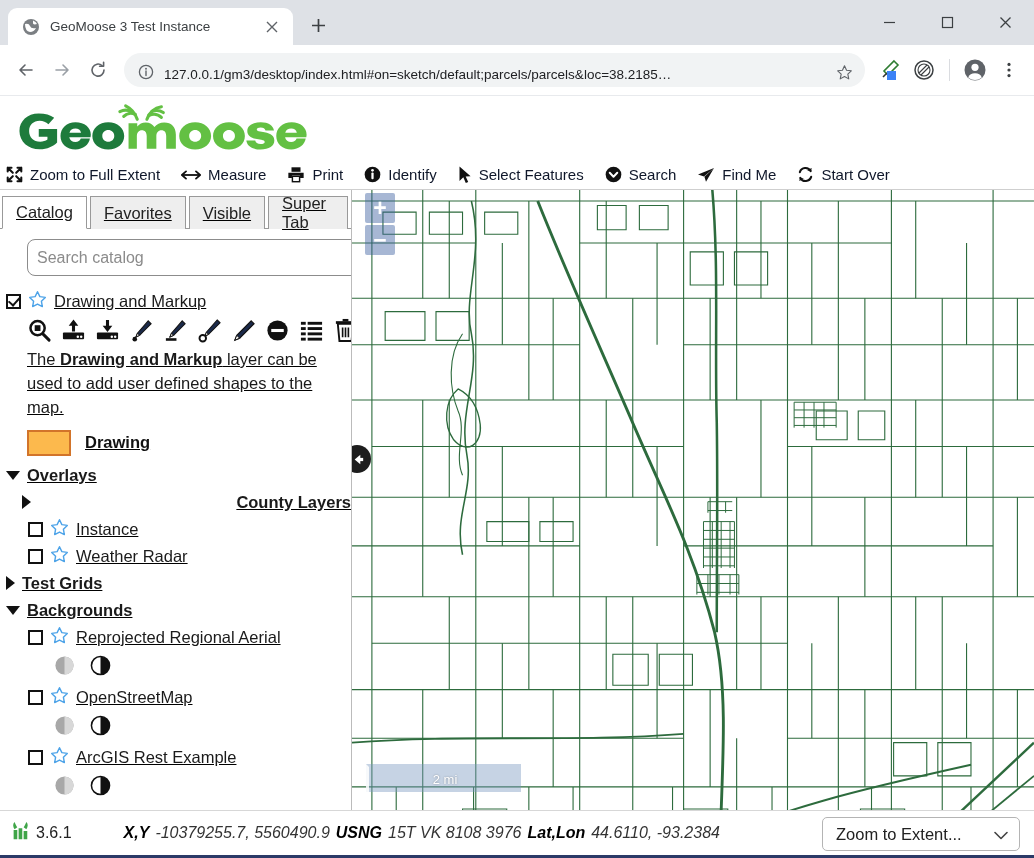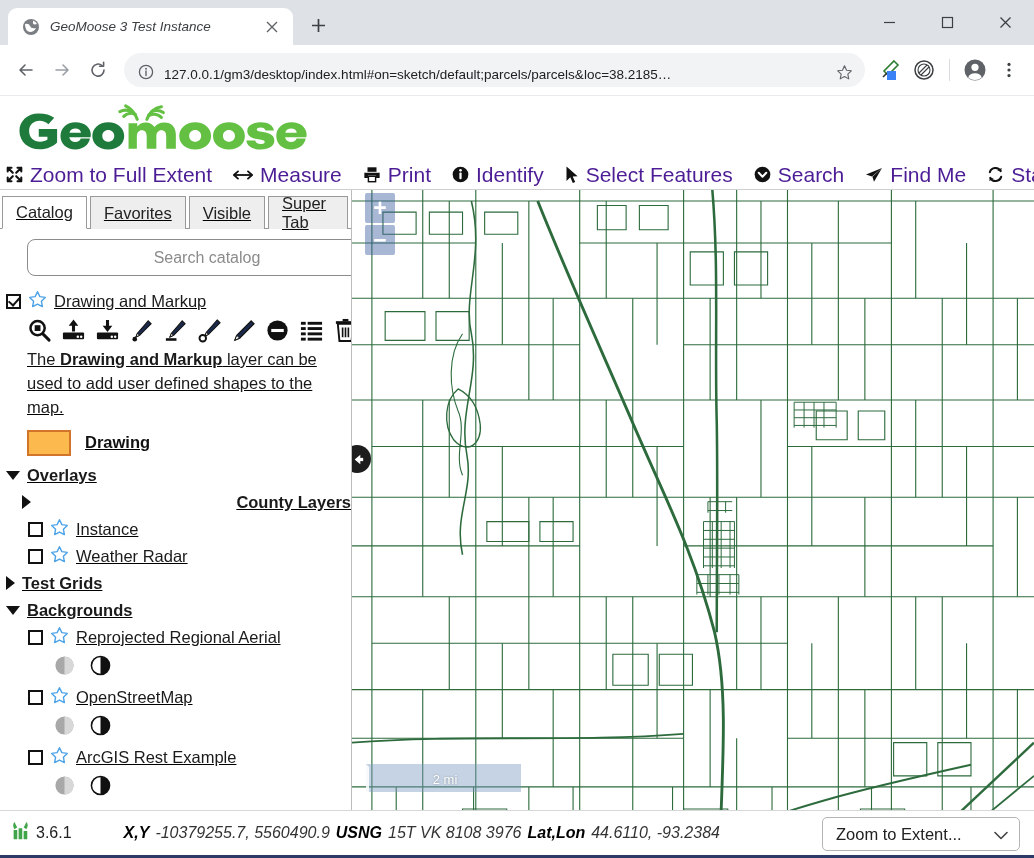--- a/index.html
+++ b/index.html
@@ -14,21 +14,20 @@
   
   .browser { width: 1034px; height: 858px; display: flex; flex-direction: column; }
 
   .titlebar {
     height: 45px;
     background: #dee1e6;
     display: flex;
     align-items: center;
     position: relative;
     flex: none;
-    font-style: italic;
   }
   .tabstrip { display: flex; align-items: flex-end; height: 45px; padding-left: 8px; }
   .tab {
     height: 37px;
     width: 285px;
     background: #ffffff;
     border-radius: 9px 9px 0 0;
     display: flex;
     align-items: center;
     padding: 0 10px 0 14px;
@@ -137,22 +136,22 @@
     padding-left: 6px;
     background: #fff;
     border-bottom: 1px solid #cfcfcf;
   }
   .tool {
     display: flex;
     align-items: center;
     gap: 7px;
     padding: 0 9px 0 0;
     margin-right: 12px;
-    font-size: 21px;
-    color: #4c1d95;
+    font-size: 15px;
+    color: #0f172a;
     white-space: nowrap;
   }
   .tool svg { flex: none; display: block; }
 
   .body-area {
     flex: 1;
     display: flex;
     min-height: 0;
     background: #fff;
   }
@@ -207,21 +206,20 @@
   .search-input {
     width: 360px;
     height: 37px;
     border: 1px solid #8c8c8c;
     border-radius: 8px;
     padding: 0 9px;
     font-size: 16px;
     color: #222;
     font-family: "Liberation Sans", sans-serif;
     outline: none;
-    text-align: center;
   }
   .search-input::placeholder { color: #8b8b8b; }
 
   .layer-row {
     display: flex;
     align-items: center;
     gap: 7px;
     padding: 2px 0 2px 6px;
     min-height: 27px;
   }

